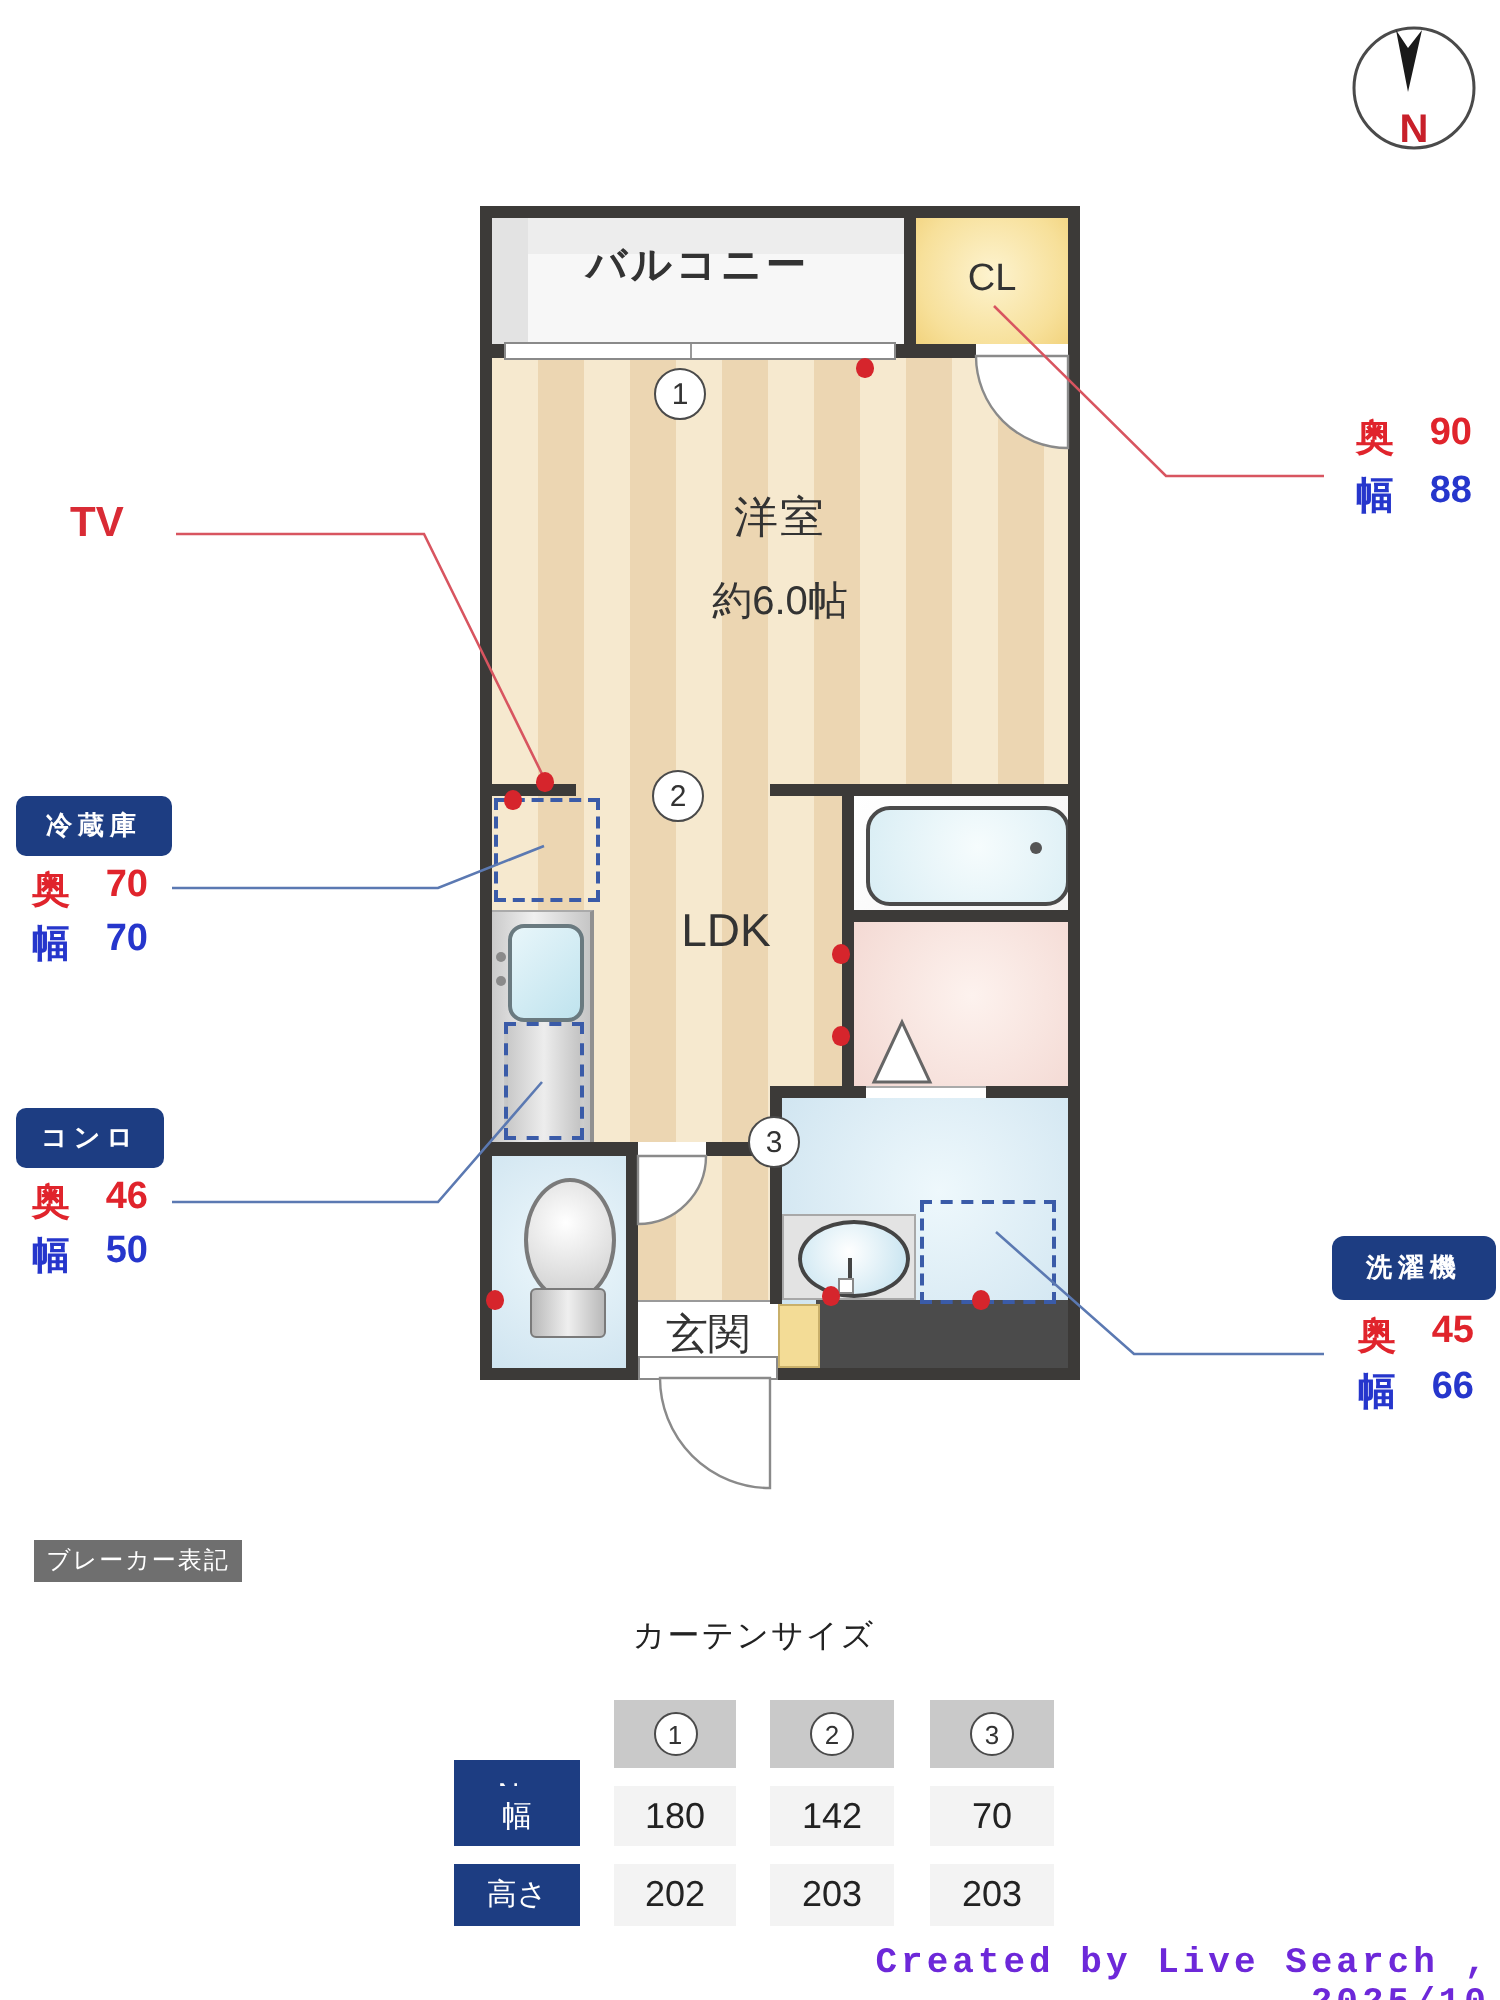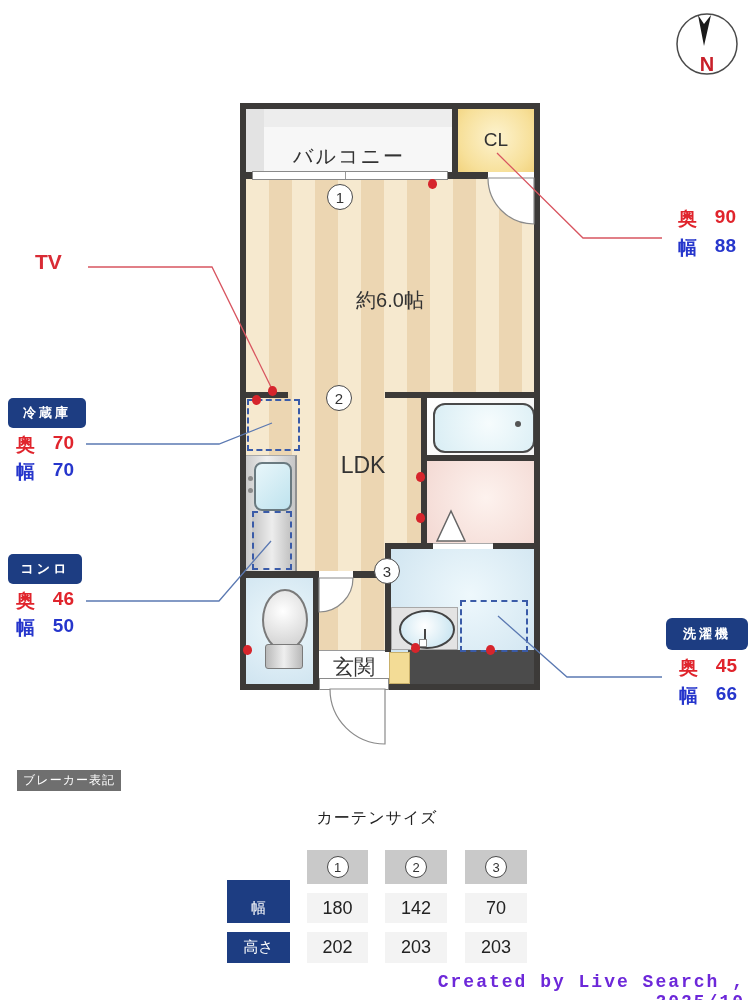--- a/index.html
+++ b/index.html
@@ -154,22 +154,23 @@
   <div class="abs cmark" style="left:327px;top:184px;">
       <span>1</span>
     </div>
   <div class="abs cmark" style="left:326px;top:385px;">
       <span>2</span>
     </div>
   <div class="abs cmark" style="left:374px;top:558px;">
       <span>3</span>
     </div>
 
-  <div class="abs rm" style="left:246px;top:144px;width:206px;height:24px;font-size:20px;letter-spacing:2px;">バルコニー</div>
+  <div class="abs rm" style="left:246px;top:120px;width:206px;height:24px;font-size:20px;letter-spacing:2px;font-weight:bold;">バルコニー</div>
   <div class="abs rm" style="left:458px;top:128px;width:76px;height:24px;font-size:19px;">CL</div>
+  <div class="abs rm" style="left:280px;top:246px;width:220px;height:26px;font-size:22px;letter-spacing:1px;">洋室</div>
   <div class="abs rm" style="left:280px;top:288px;width:220px;height:24px;font-size:20px;">約6.0帖</div>
   <div class="abs rm" style="left:300px;top:452px;width:126px;height:26px;font-size:23px;">LDK</div>
   <div class="abs rm" style="left:321px;top:654px;width:66px;height:26px;font-size:21px;">玄関</div>
 
   <div class="abs tv-label" style="left:35px;top:250px;">TV</div>
 
   <div class="abs tag" style="left:8px;top:398px;width:78px;height:30px;">冷蔵庫</div>
   <div class="abs dim-row dim-red" style="left:16px;top:432px;width:58px;">
     <span>奥</span>
     <span>70</span>

